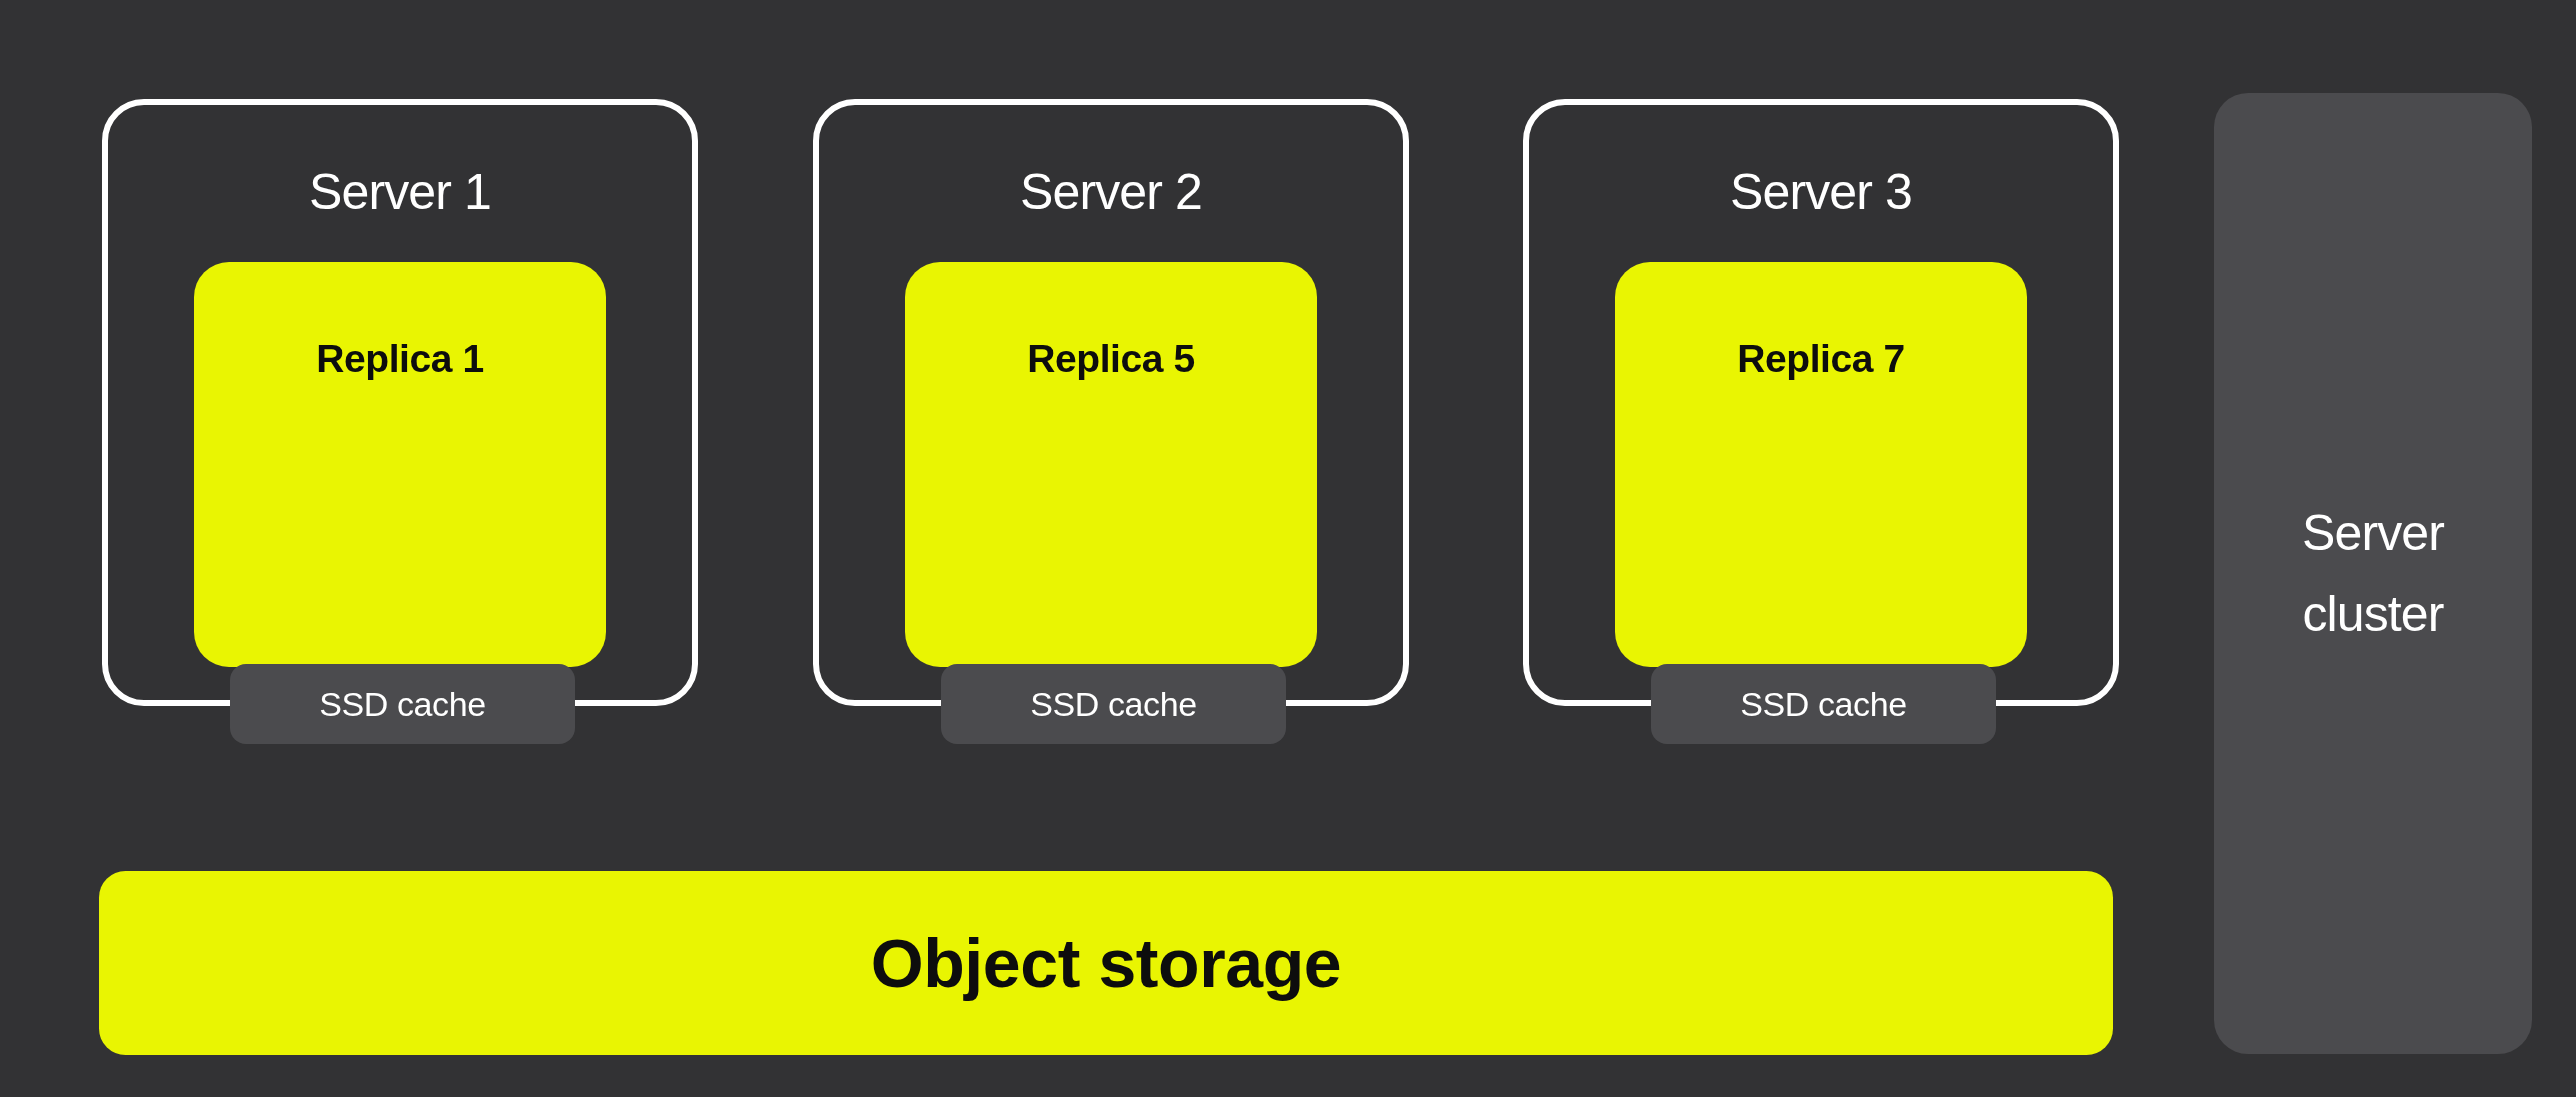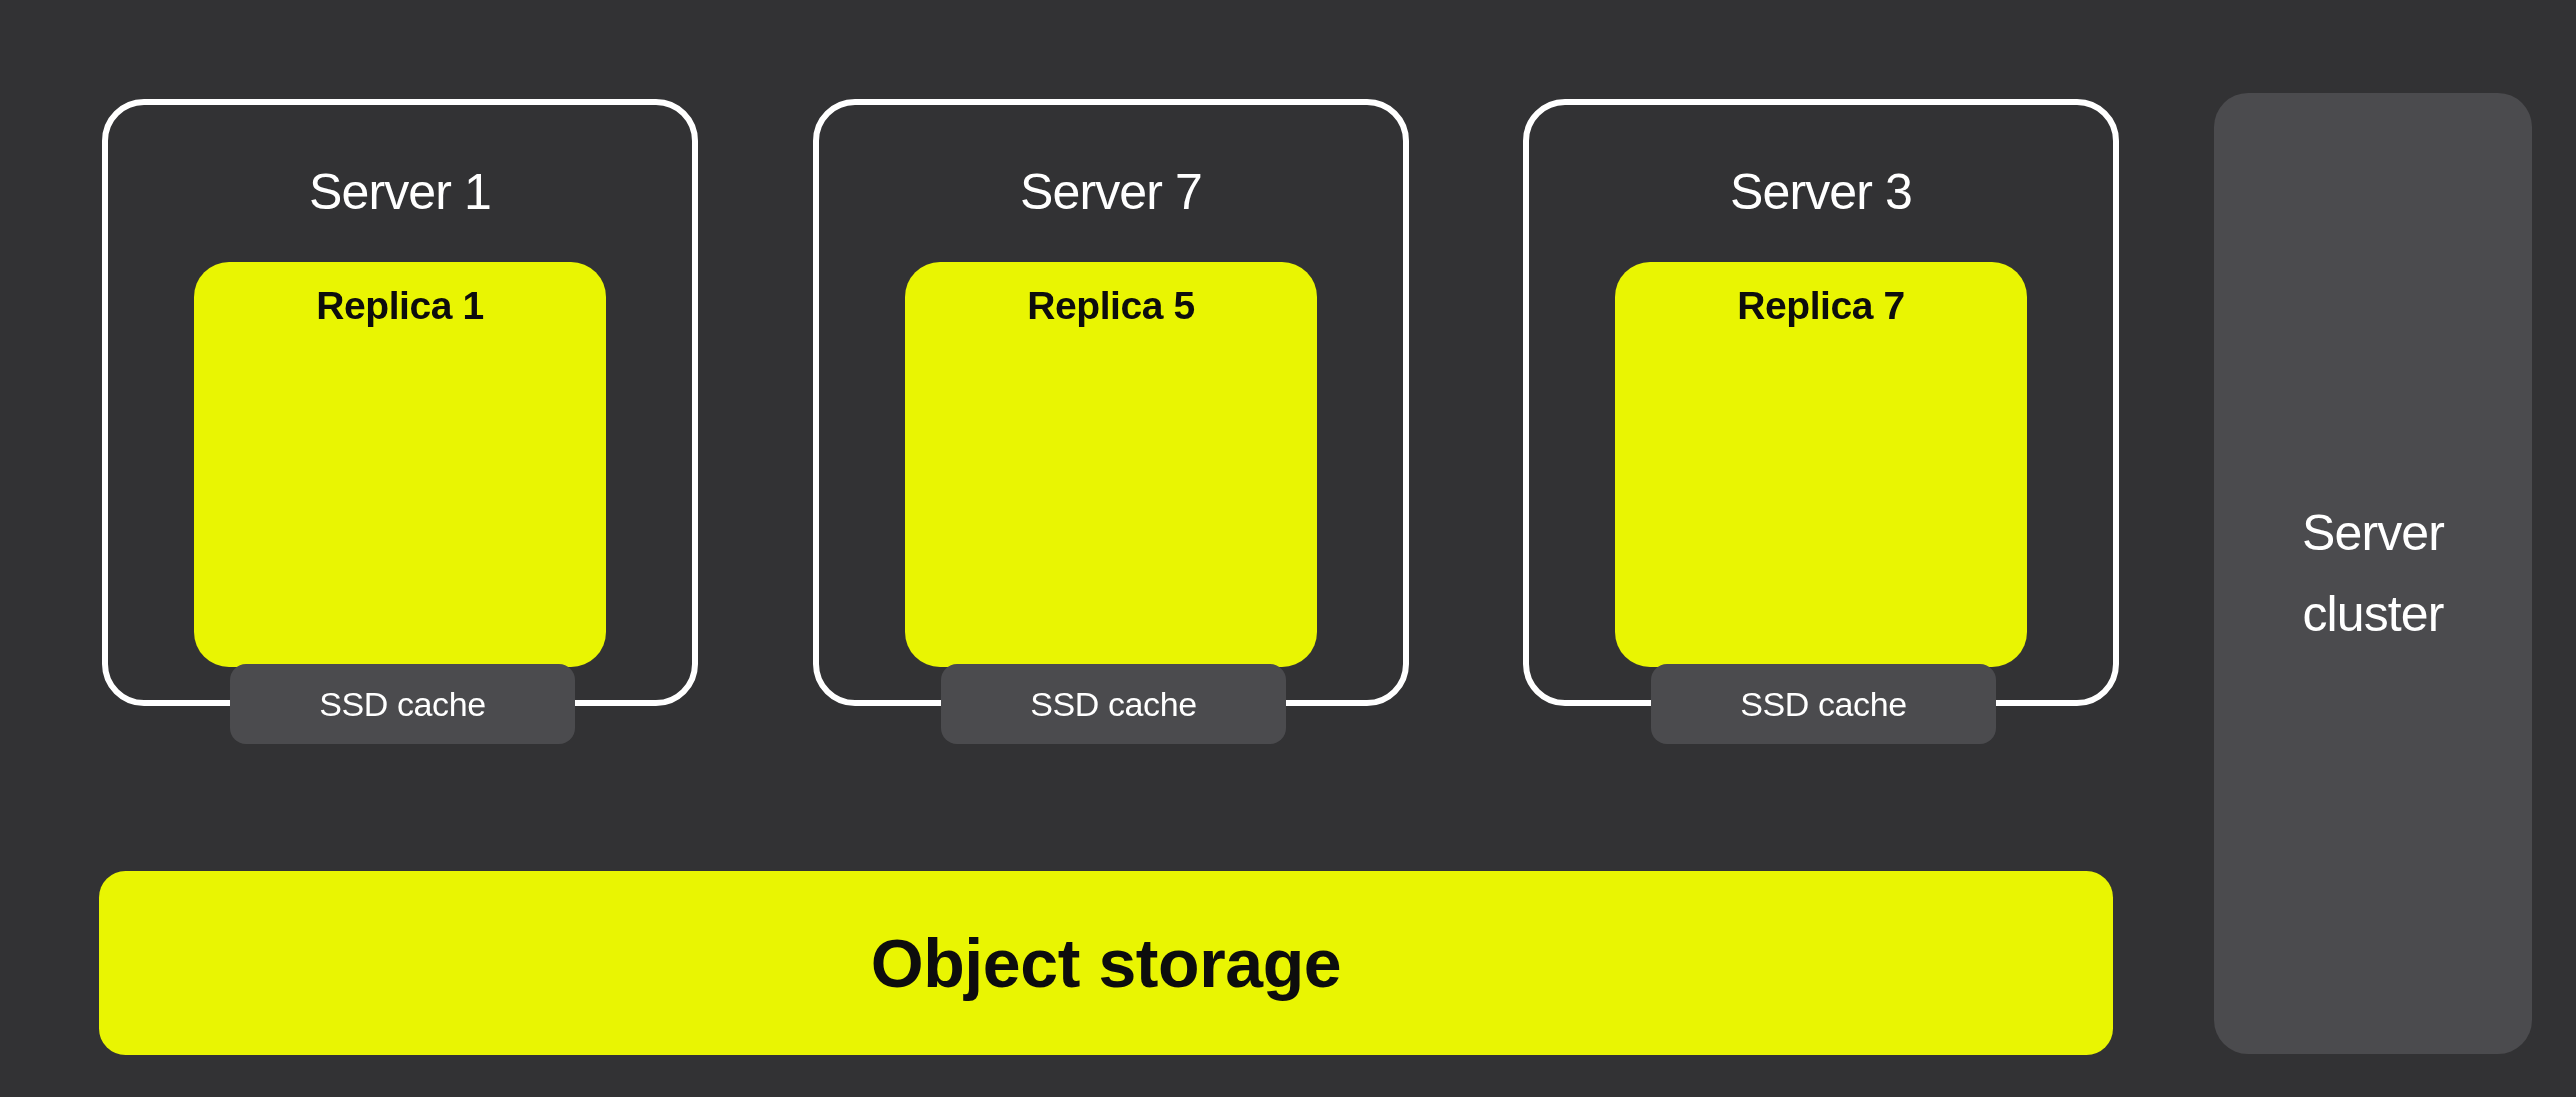--- a/index.html
+++ b/index.html
@@ -46,20 +46,21 @@
   }
   
   .replica-box {
     position: absolute;
     left: 86px; top: 157px;
     width: 412px; height: 405px;
     background: var(--accent-yellow);
     border-radius: 35px;
   }
   .replica-label {
+    margin-top: 53px;
     text-align: center;
     font-size: 39px;
     font-weight: 700;
     letter-spacing: -0.4px;
     color: var(--text-black);
     line-height: 1;
   }
   
   .ssd-box {
     position: absolute;
@@ -126,21 +127,21 @@
     <div class="server-label">Server 1</div>
     <div class="replica-box">
       <div class="replica-label">Replica 1</div>
     </div>
     <div class="ssd-box">
       <span class="ssd-label">SSD cache</span>
     </div>
   </div>
 
   <div class="server-box s2">
-    <div class="server-label">Server 7</div>
+    <div class="server-label">Server 2</div>
     <div class="replica-box">
       <div class="replica-label">Replica 5</div>
     </div>
     <div class="ssd-box">
       <span class="ssd-label">SSD cache</span>
     </div>
   </div>
 
   <div class="server-box s3">
     <div class="server-label">Server 3</div>

